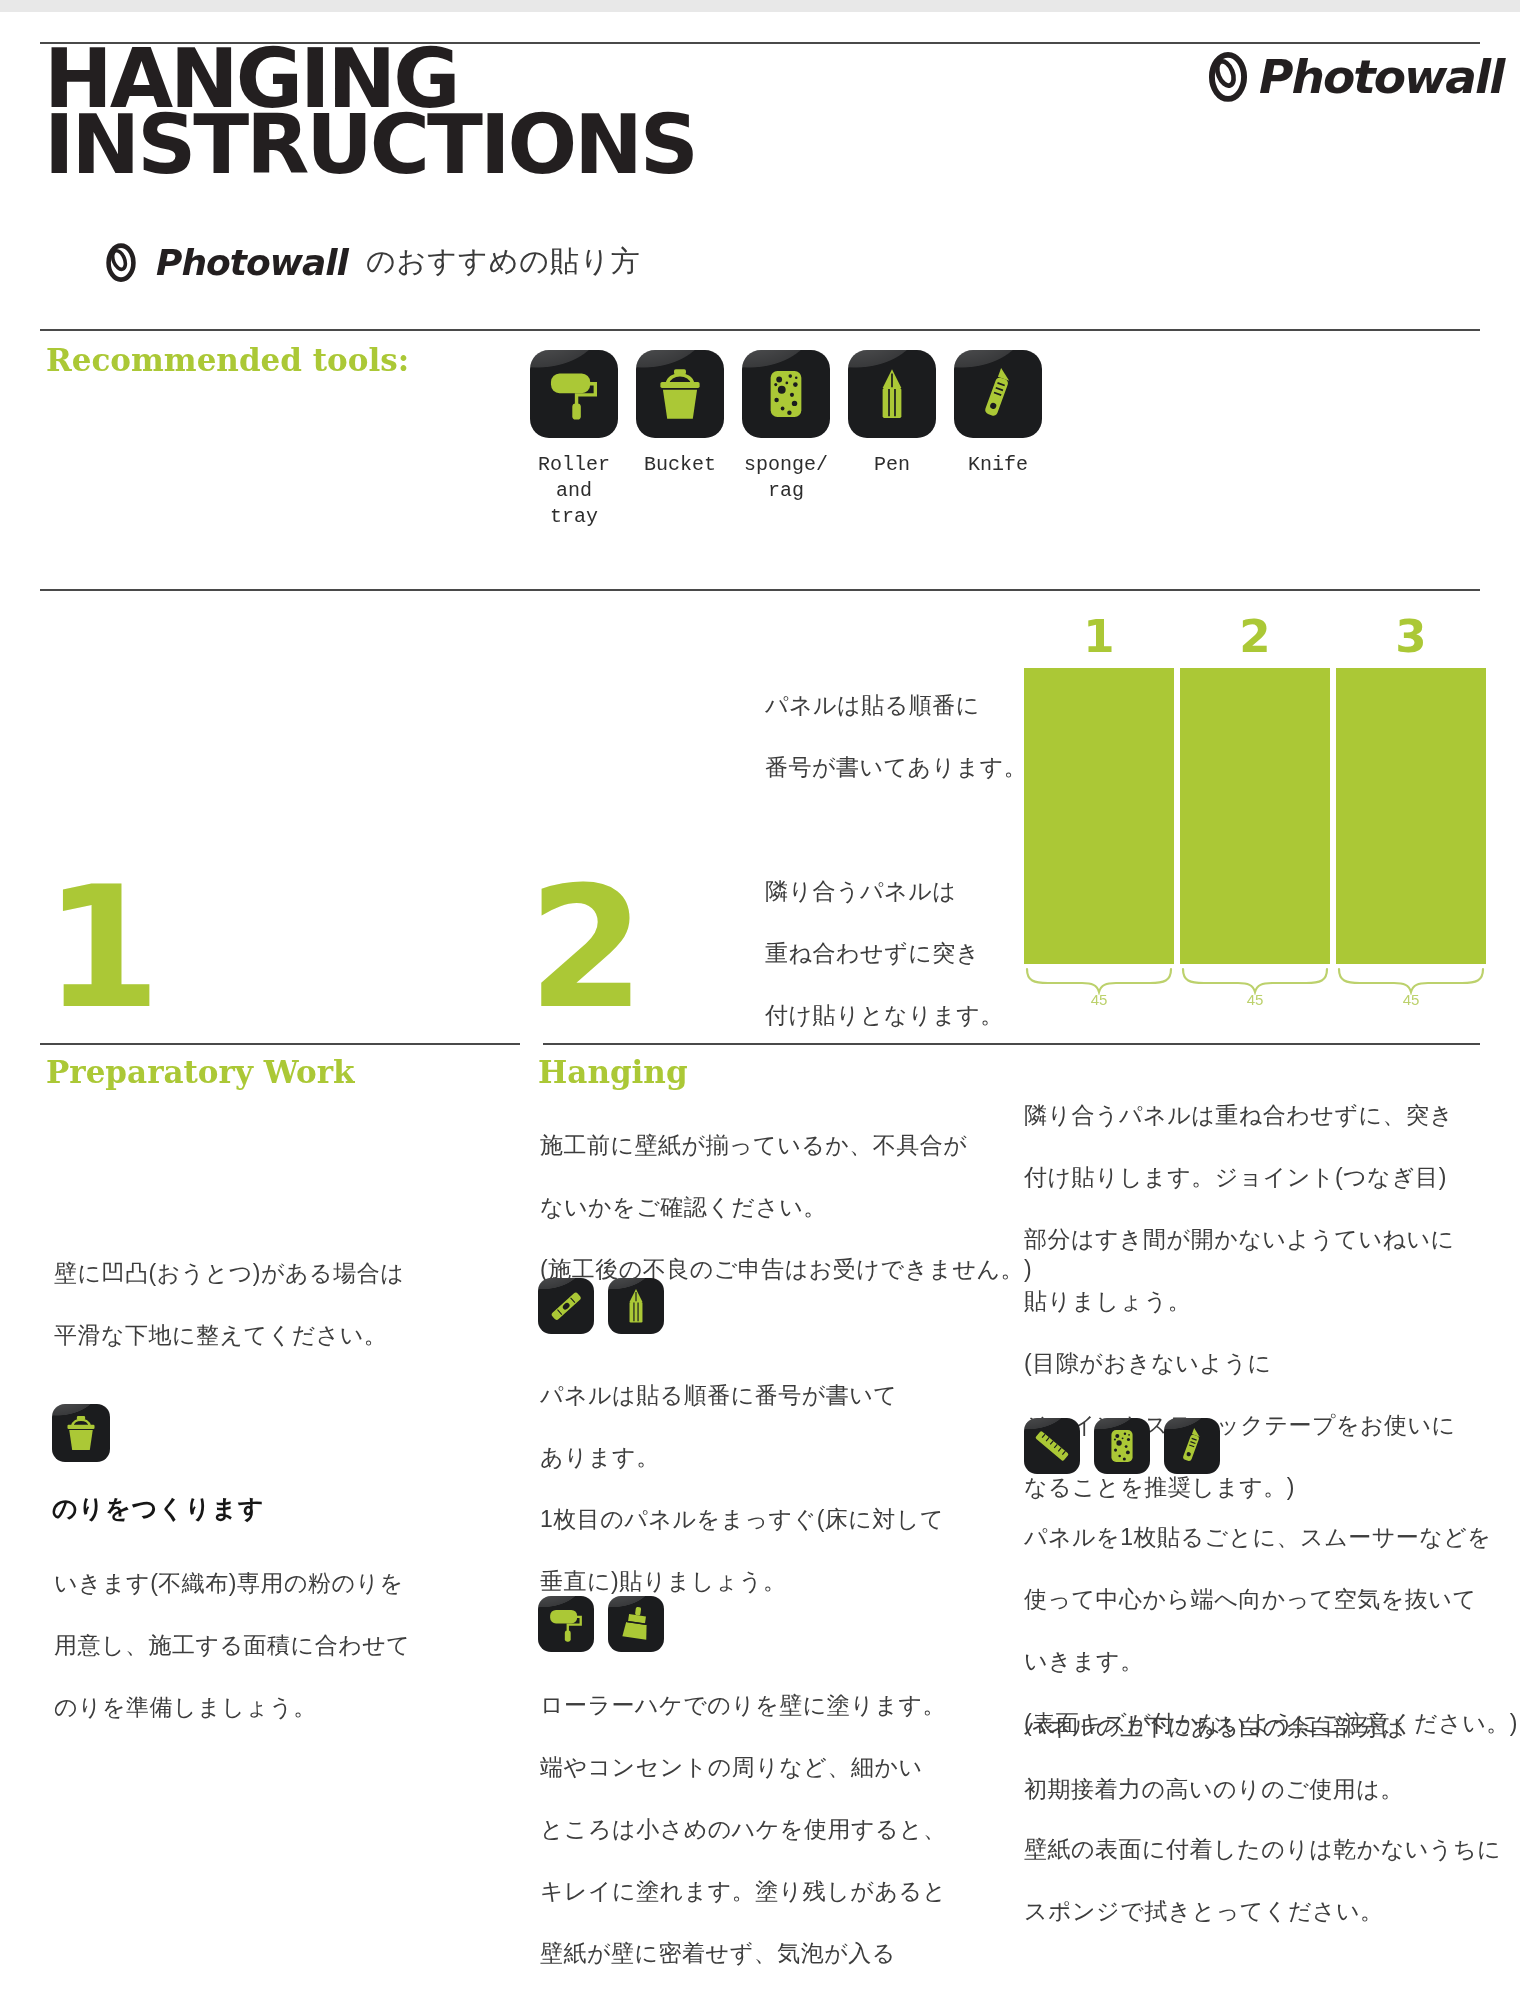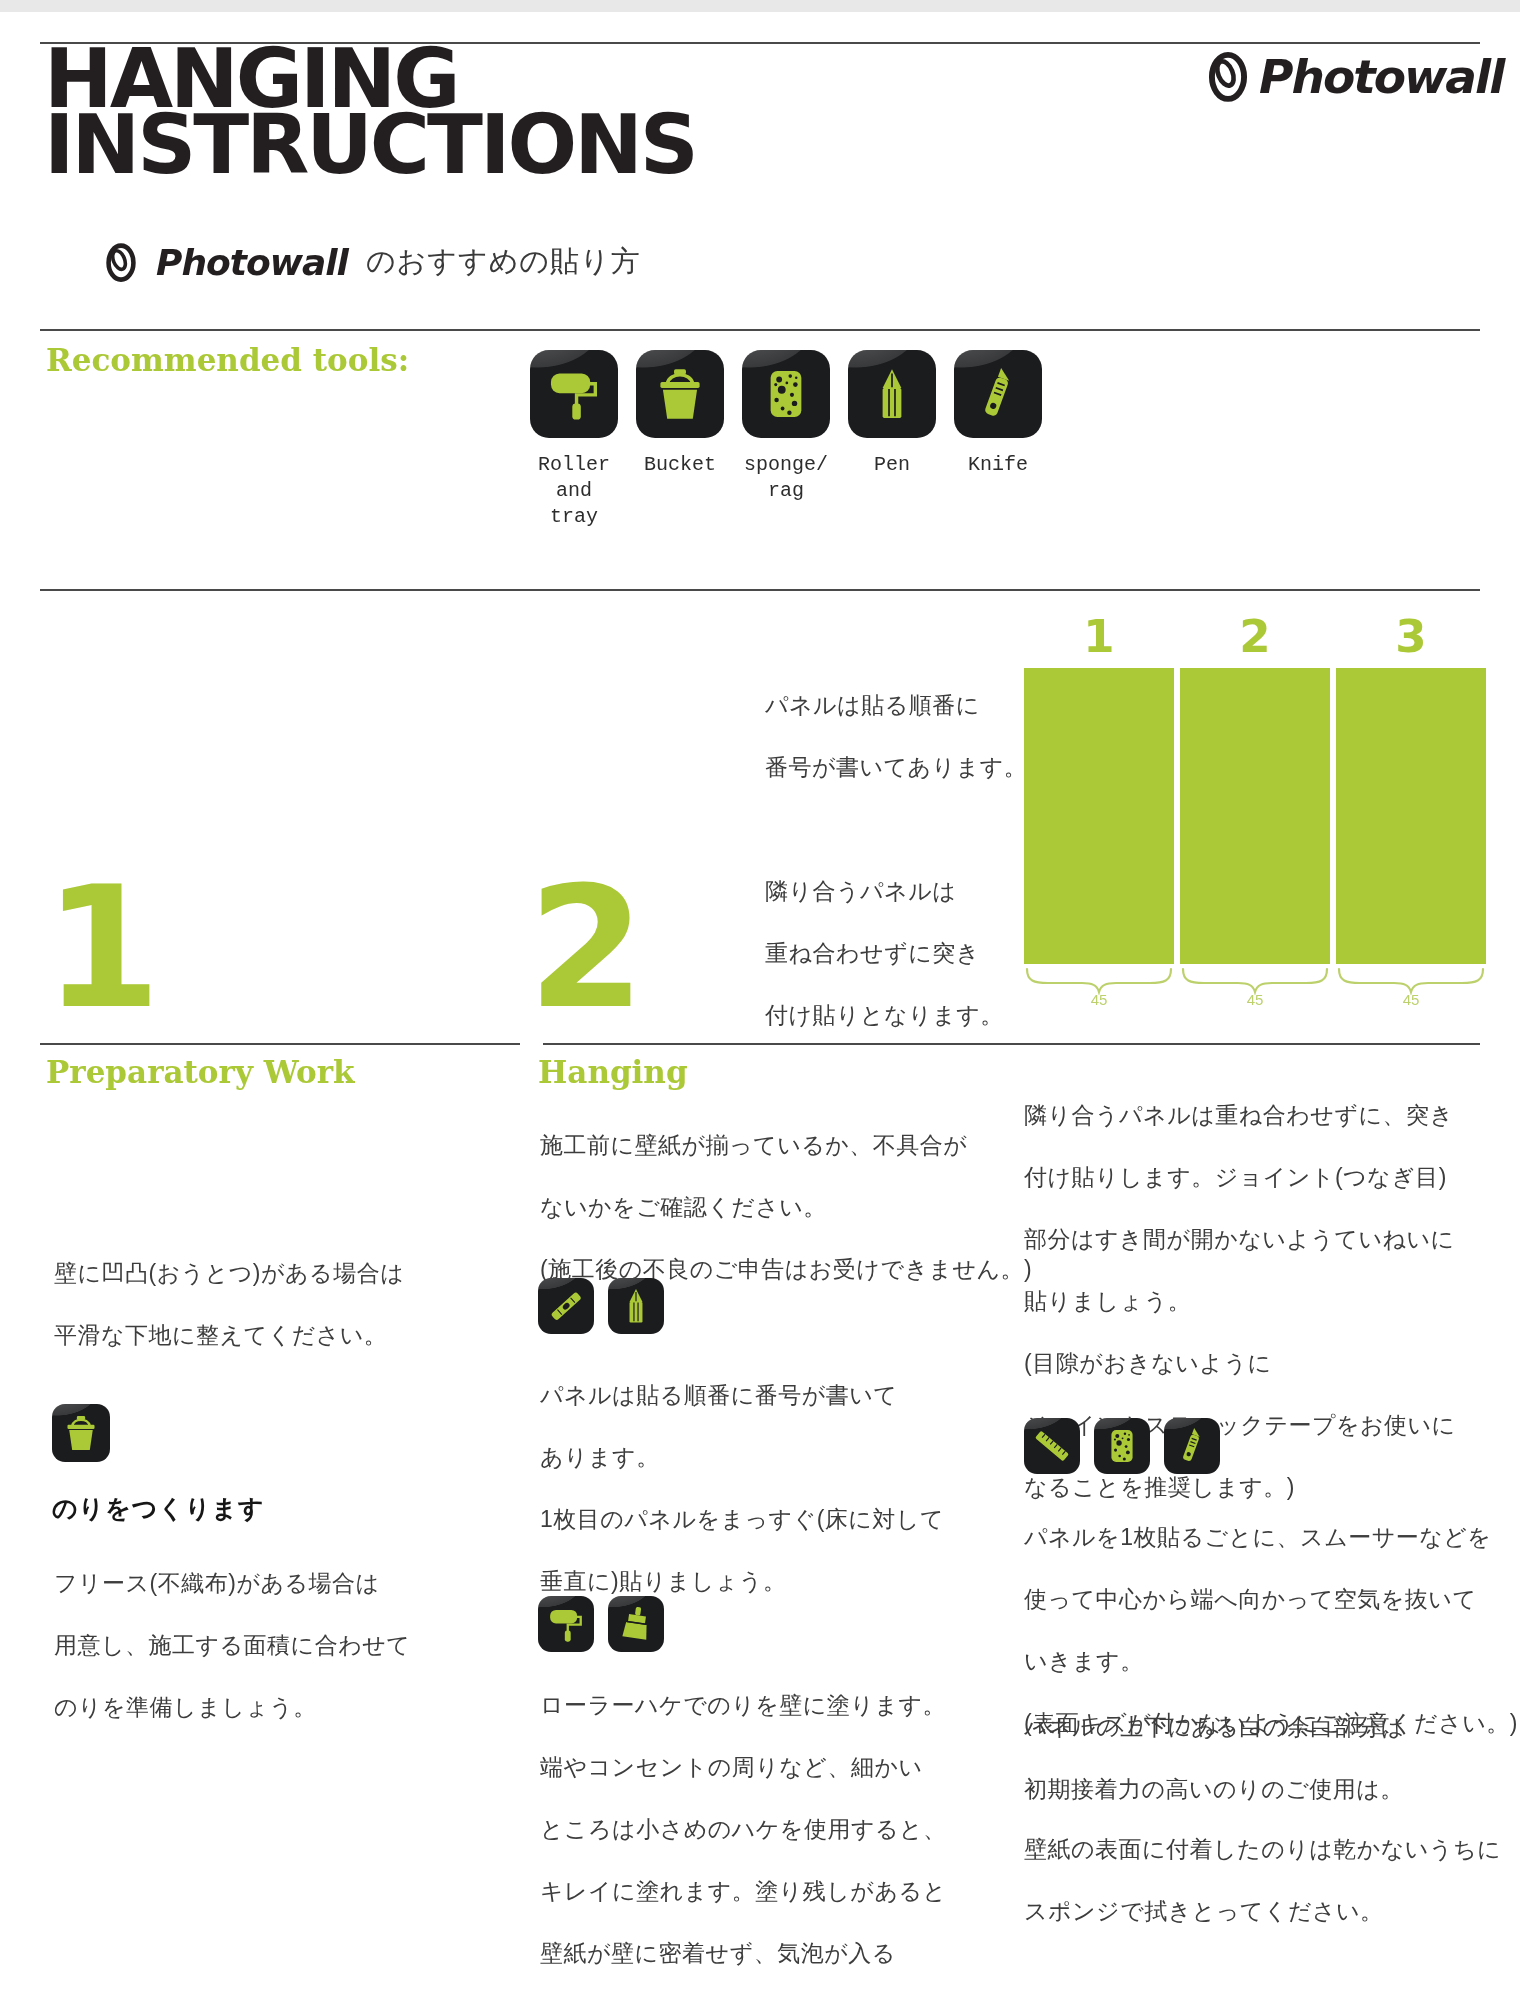--- a/index.html
+++ b/index.html
@@ -257,21 +257,21 @@
   <div class="jp" style="position:absolute;left:54px;top:1230px;">壁に凹凸(おうとつ)がある場合は
 平滑な下地に整えてください。</div>
 
   <div class="tile tile-md" style="position:absolute;left:52px;top:1392px;">
     <svg width="40" height="40">
         <use href="#sym-bucket"></use>
       </svg>
   </div>
 
   <div class="jp-bold" style="left:52px;top:1480px;">のりをつくります</div>
-  <div class="jp" style="position:absolute;left:54px;top:1540px;">フリース(不織布)がある場合は
+  <div class="jp" style="position:absolute;left:54px;top:1540px;">いきます(不織布)専用の粉のりを
 用意し、施工する面積に合わせて
 のりを準備しましょう。</div>
 
   <div class="green-head" style="position:absolute;left:538px;top:1042px;">Hanging</div>
   <div class="jp" style="position:absolute;left:540px;top:1102px;">施工前に壁紙が揃っているか、不具合が
 ないかをご確認ください。
 (施工後の不良のご申告はお受けできません。)</div>
 
   <div class="mini-tiles" style="left:538px;top:1266px;">
     <div class="tile tile-sm">

